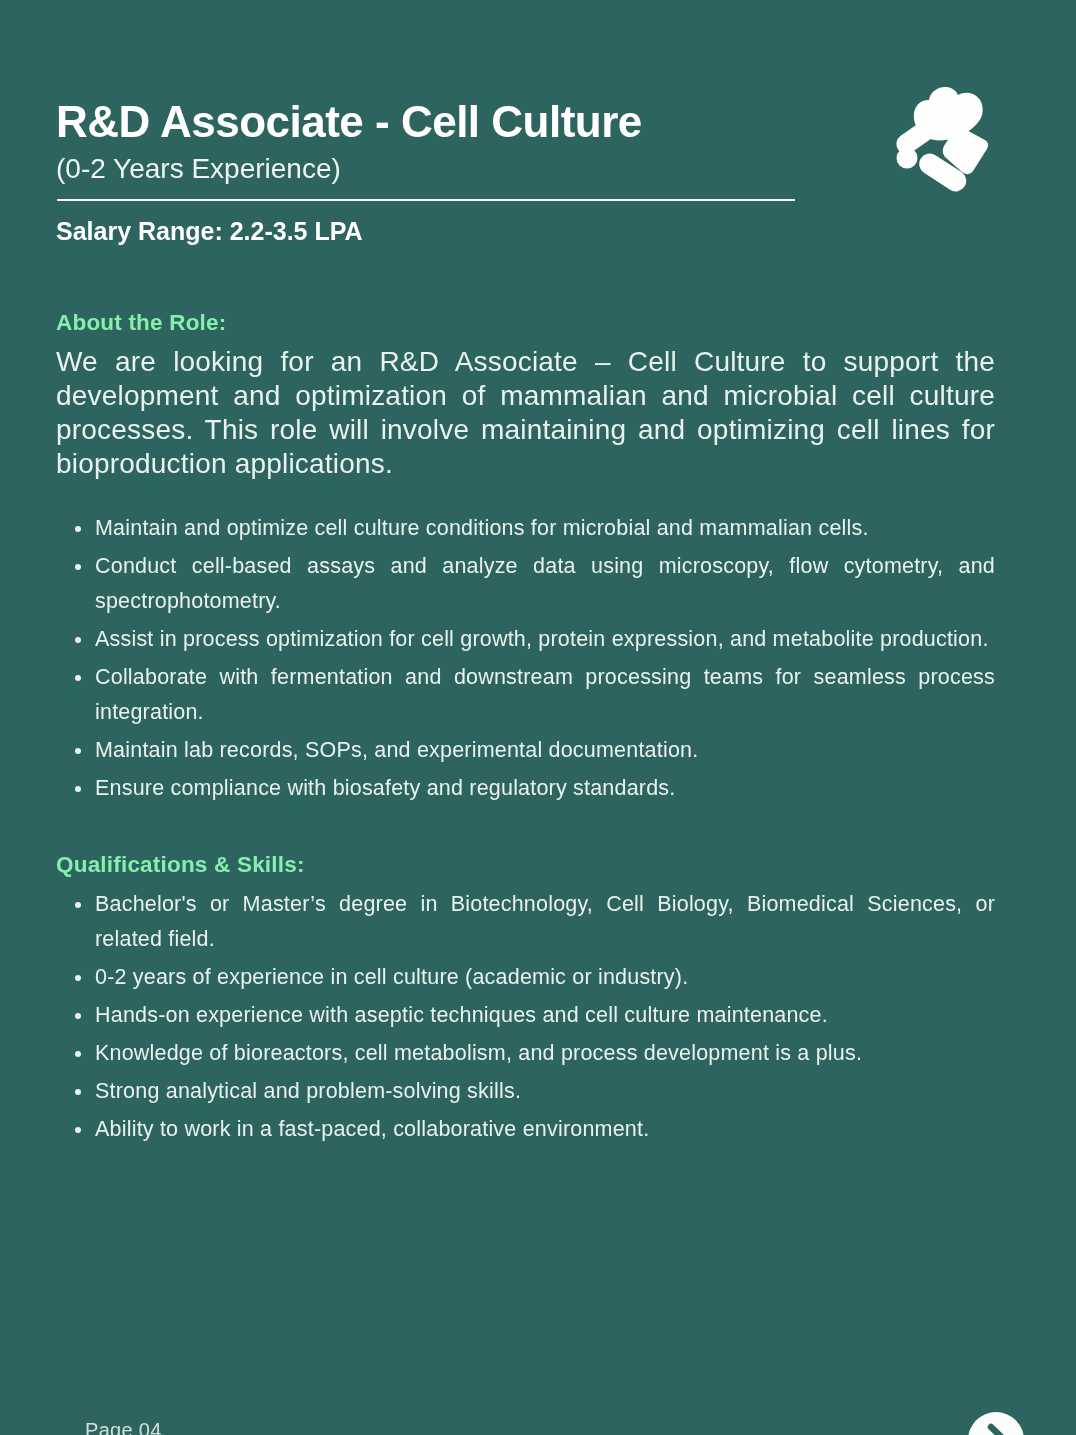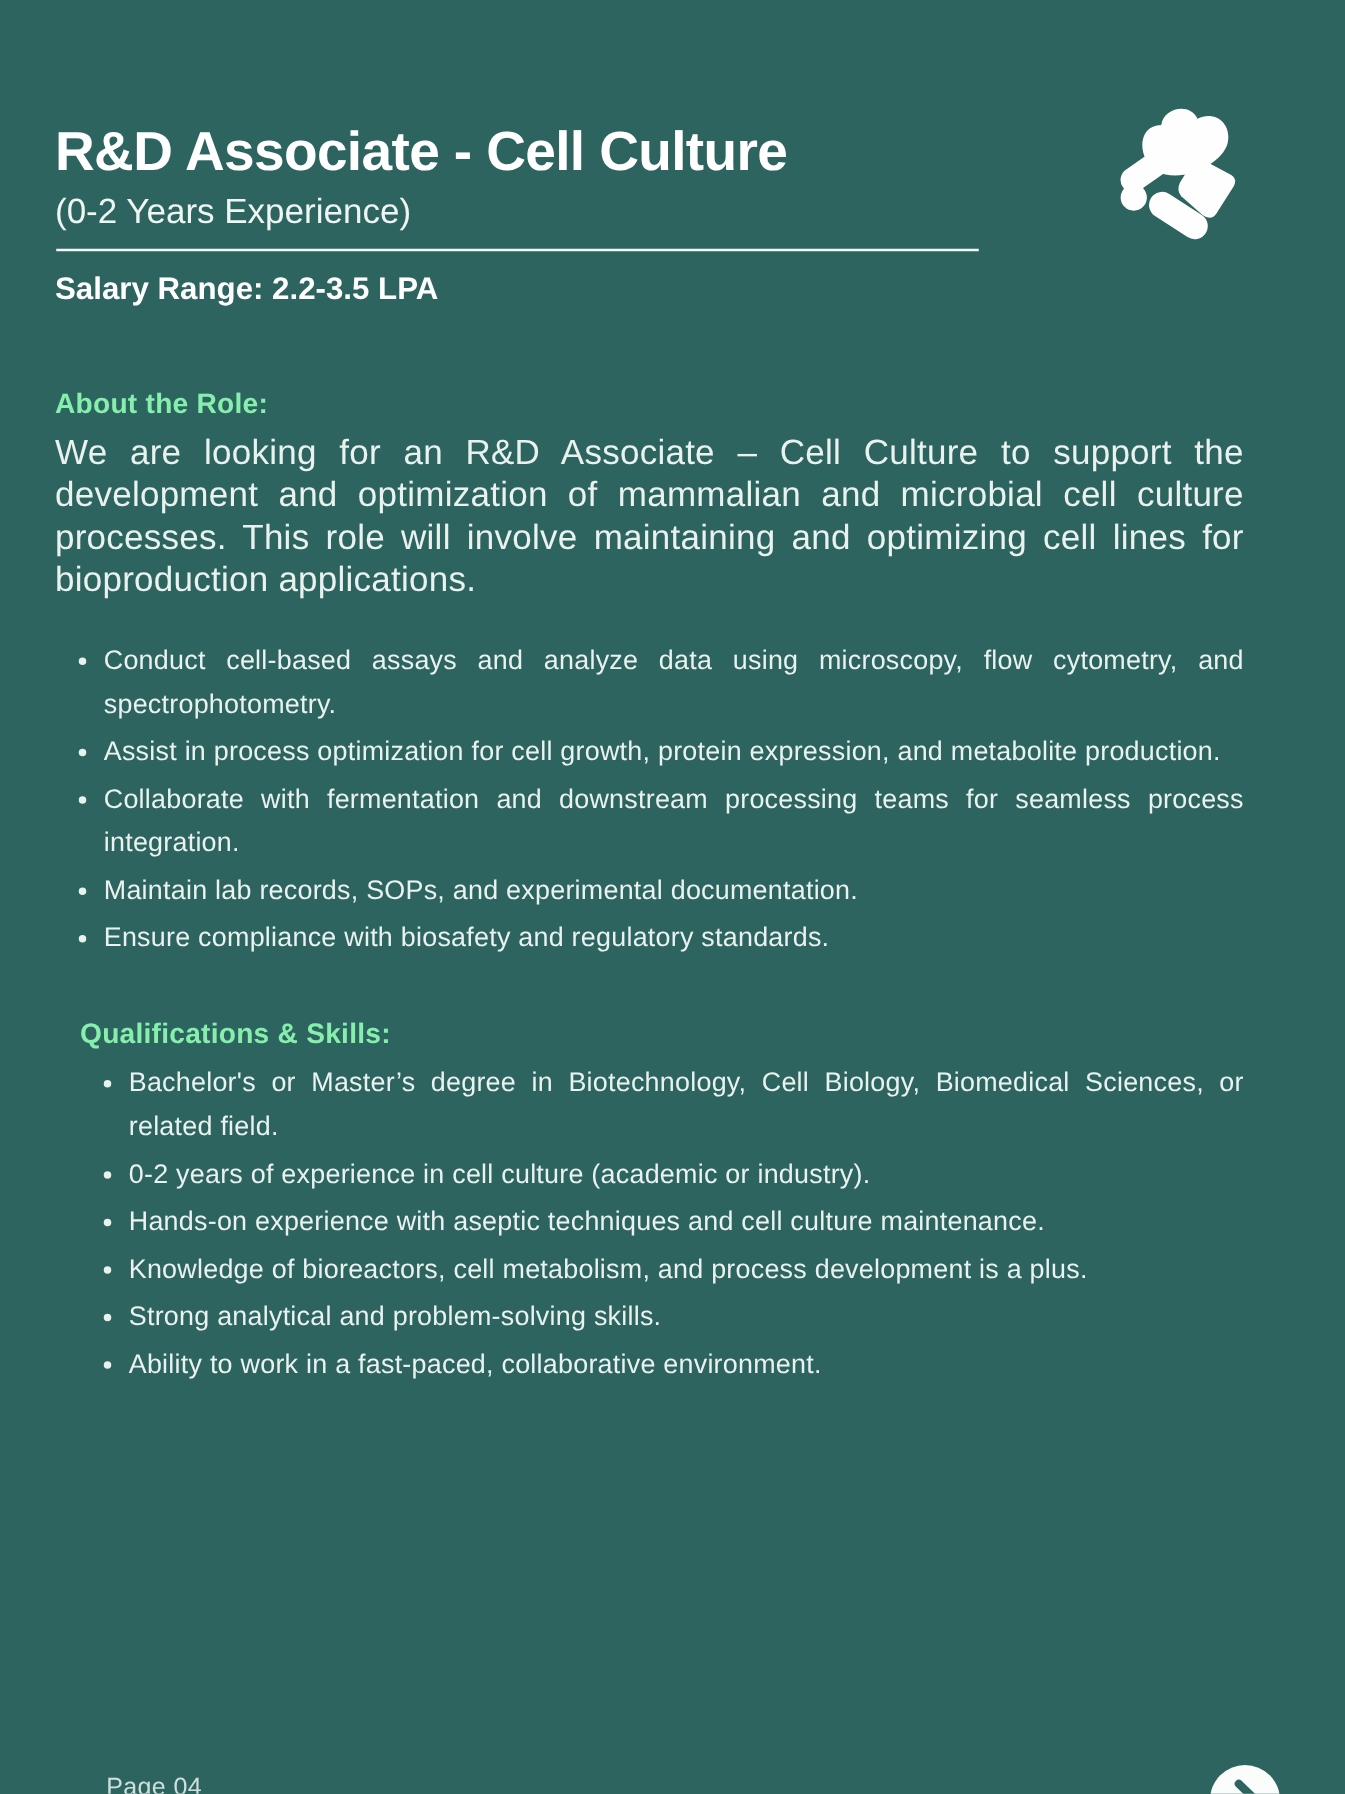--- a/index.html
+++ b/index.html
@@ -7,21 +7,21 @@
   body {
     background: #2d645f;
     font-family: "Liberation Sans", sans-serif;
     color: #e9f2ef;
     position: relative;
     overflow: hidden;
   }
   .page {
     position: absolute;
     inset: 0;
-    padding: 98px 81px 0 44px;
+    padding: 98px 81px 0 56px;
   }
   
   .job-title {
     font-size: 44px;
     font-weight: 700;
     letter-spacing: -0.5px;
     color: #ffffff;
     line-height: 1.08;
   }
   .job-subtitle {
@@ -46,21 +46,21 @@
   .logo {
     position: absolute;
     left: 895px;
     top: 85px;
     width: 98px;
     height: 108px;
   }
   
   .section-about { margin-top: 64px; }
   .section-resp  { margin-top: 30px; }
-  .section-qual  { margin-top: 46px; margin-left: 20px; }
+  .section-qual  { margin-top: 46px; }
   h2 {
     font-size: 22.5px;
     font-weight: 700;
     color: #86efac;
     margin-bottom: 9px;
     letter-spacing: 0.2px;
   }
   .body-text {
     font-size: 28px;
     line-height: 34px;
@@ -144,20 +144,21 @@
   </div>
 
   <section class="section-about">
     <h2>About the Role:</h2>
     <p class="body-text">We are looking for an R&amp;D Associate – Cell Culture to support the development and optimization of mammalian and microbial cell culture processes. This role will involve maintaining and optimizing cell lines for bioproduction applications.</p>
   </section>
 
   <section class="section-resp">
     <ul class="bullets">
 
+        <li><span>Maintain and optimize cell culture conditions for microbial and mammalian cells.</span></li>
 
 
         <li><span>Conduct cell-based assays and analyze data using microscopy, flow cytometry, and spectrophotometry.</span></li>
 
         <li><span>Assist in process optimization for cell growth, protein expression, and metabolite production.</span></li>
 
         <li><span>Collaborate with fermentation and downstream processing teams for seamless process integration.</span></li>
 
         <li><span>Maintain lab records, SOPs, and experimental documentation.</span></li>
 

